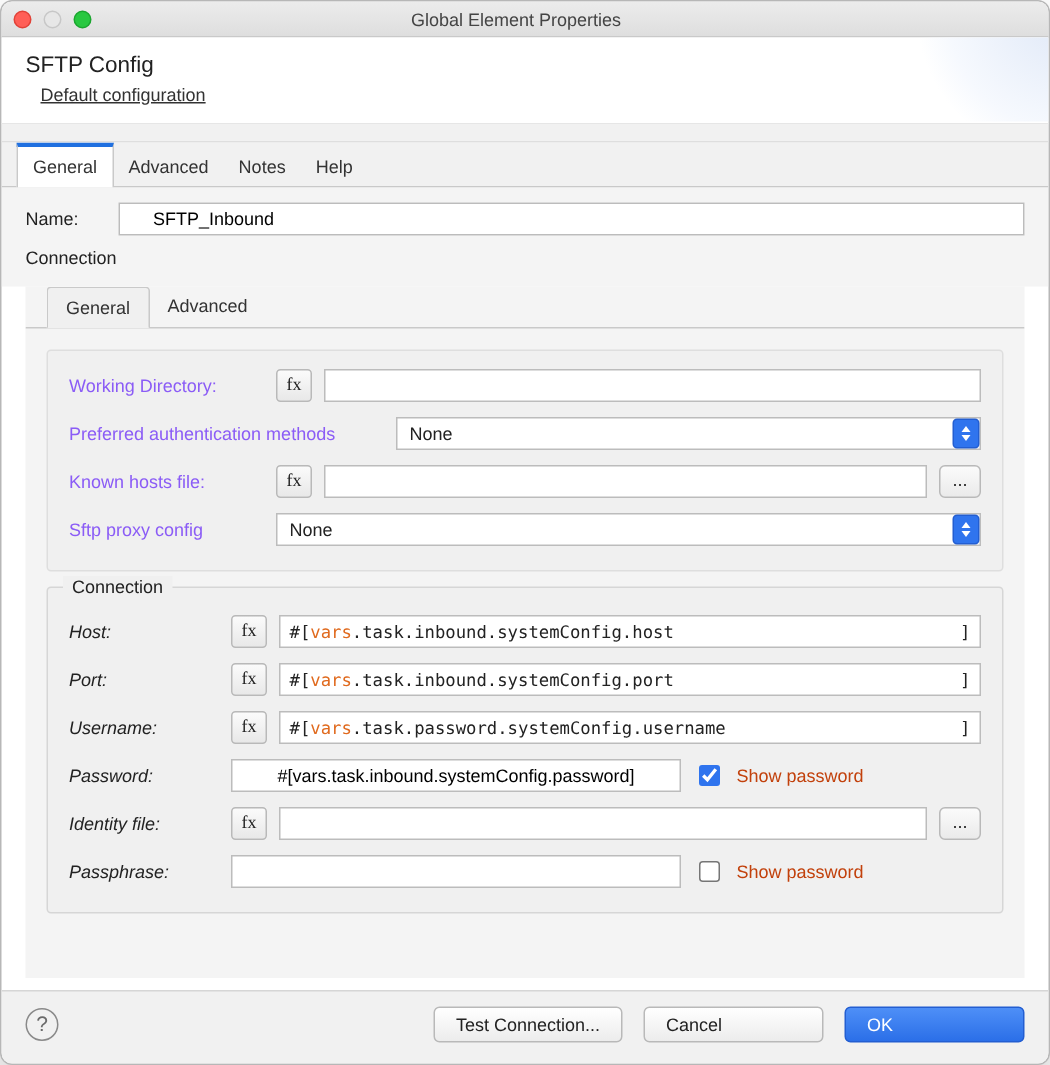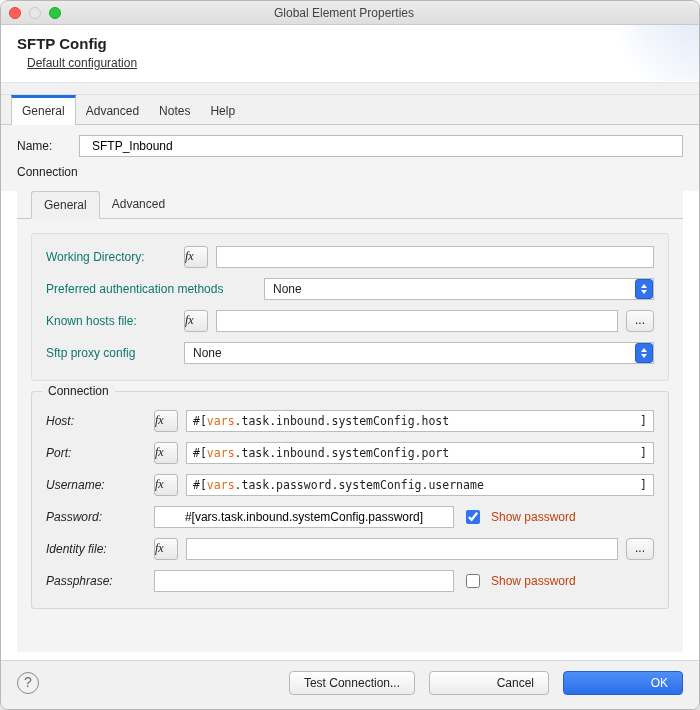--- a/index.html
+++ b/index.html
@@ -43,21 +43,21 @@
   .header-section {
     padding: 10px 16px 12px;
     border-bottom: 1px solid #e6e6e6;
     background: #fff;
     position: relative;
   }
   .header-section::after {
     content:""; position:absolute; right:0; top:0; width:110px; height:56px;
     background: radial-gradient(circle at 110% -30%, #dfe8f7 0, #f6f9fe 55%, transparent 70%);
   }
-  .h-title { font-size: 15px; font-weight: 700; }
+  .h-title { font-size: 15px; font-weight: 400; }
   .h-sub { margin-top: 4px; margin-left: 10px; color: #333; font-size: 12px; text-decoration: underline; }
   .spacer-band {
     height: 12px; background: #f1f1f1; border-bottom: 1px solid #dedede;
   }
   .main-area {
     flex: 1;
     display: flex;
     flex-direction: column;
     overflow: hidden;
   }
@@ -83,21 +83,21 @@
     margin-bottom: -1px;
   }
   .form-area {
     padding: 10px 16px 6px;
     background:#f4f4f4;
   }
   .row { display:flex; align-items:center; gap:8px; margin-bottom:8px; }
   .label { width: 54px; }
   input[type=text] {
     flex: 1; height: 22px; border: 1px solid #bcbcbc;
-    background: #fff; padding: 0 12px; font-size: 12px;
+    background: #fff; padding: 0 22px; font-size: 12px;
     font-family: inherit;
   }
   .section-label { margin: 4px 0 6px; color:#222; }
 
   .inner-panel {
     margin: 0 16px 8px;
     background:#f4f4f4;
     flex:1;
     overflow:hidden;
     display:flex; flex-direction:column;
@@ -119,26 +119,26 @@
     flex:1; overflow:auto; padding:8px 0 0;
   }
   .group {
     margin: 6px 14px 10px;
     background:#f0f0f0;
     border:1px solid #dedede;
     border-radius:3px;
     padding: 12px 14px 6px;
   }
   .frow { display:flex; align-items:center; margin-bottom:10px; gap:8px; }
-  .frow .flabel { flex: 0 0 180px; font-size:12px; color:#0f766e; }
+  .frow .flabel { flex: 0 0 180px; font-size:12px; color:#8b5cf6; }
   .fx-btn {
     width:24px; height:22px; border:1px solid #b9b9b9; border-radius:3px;
     background: linear-gradient(#fbfbfb,#e8e8e8);
-    font-style: italic; font-family: Georgia, serif;
-    font-size: 12px; line-height:18px; cursor:default;
+    font-family: Georgia, serif;
+    font-size: 12px; text-align:center; line-height:18px; cursor:default;
     flex:0 0 24px;
   }
   .wide-input {
     flex:1; height:22px; border:1px solid #bcbcbc; background:#fff; padding:0 6px; font-size:12px;text-align:center;
   }
   .select {
     flex:1; height:22px; border:1px solid #bcbcbc; background:#fff;
     display:flex; align-items:center; padding:0 4px 0 8px; font-size:12px;
     position:relative;
   }
@@ -189,21 +189,21 @@
     display:flex; align-items:center; gap:14px;
   }
   .help-btn {
     width:22px; height:22px; border:1.5px solid #8a8a8a; color:#6a6a6a;
     border-radius:50%; text-align:center; line-height:19px; font-size:14px;
     cursor:default;
   }
   .footer-spacer { flex:1; }
   .btn {
     min-width:120px; height:24px; border:1px solid #b9b9b9; border-radius:4px;
-    background:linear-gradient(#ffffff,#ececec); font-size:12px; text-align:right;
+    background:linear-gradient(#ffffff,#ececec); font-size:12px; text-align:left;
     line-height:22px; cursor:default; padding:0 14px;
   }
   .btn.primary {
     background:linear-gradient(#4e8ff7,#2b6fe8); border-color:#235ed1; color:#fff;
   }
 </style>
 </head>
 <body>
 
 <div class="window">

